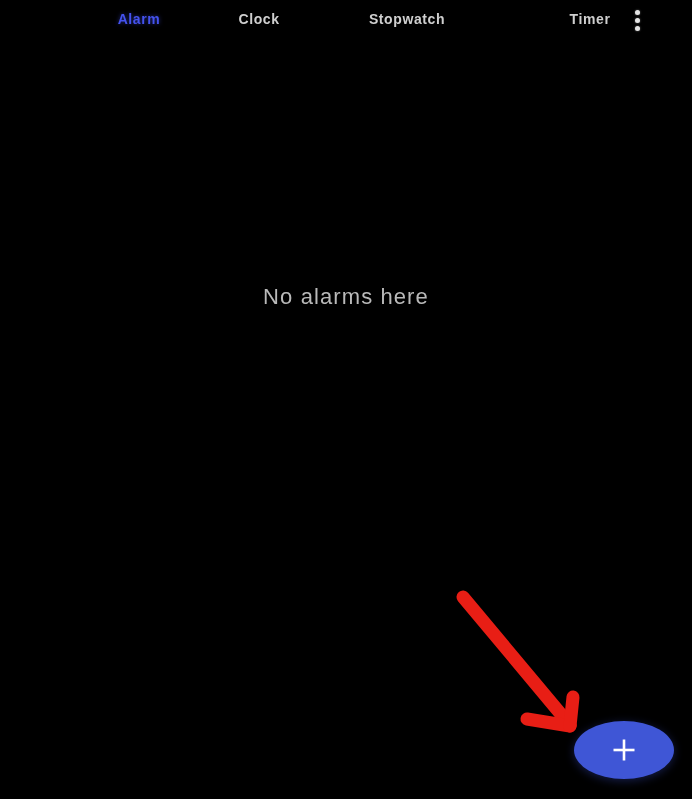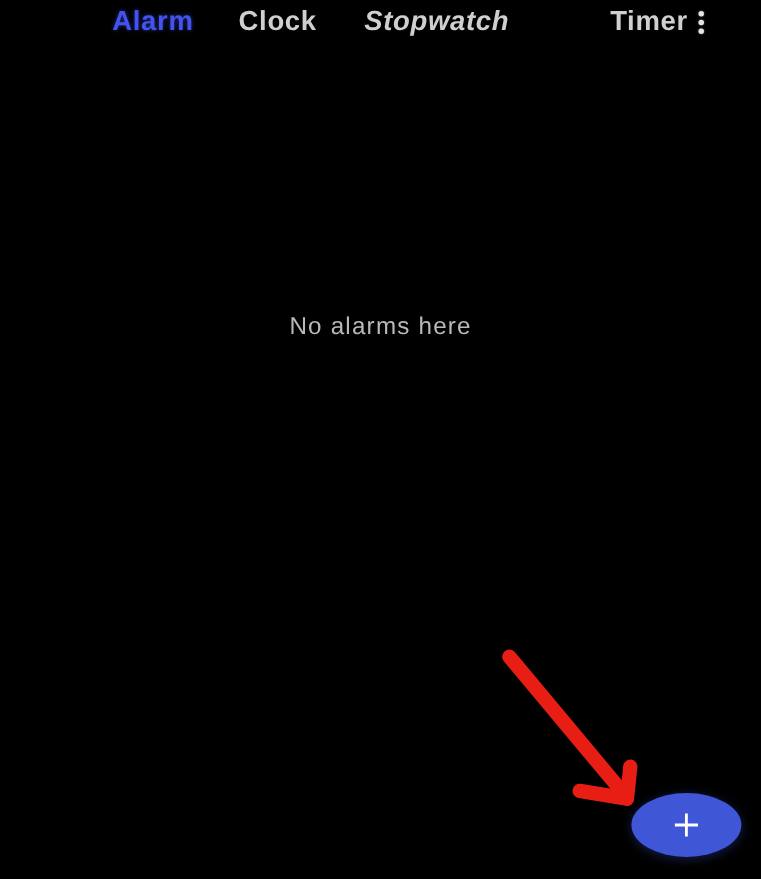--- a/index.html
+++ b/index.html
@@ -32,36 +32,36 @@
     height: 46px;
     background: #000000;
     display: block;
   }
 
   .tab {
     position: absolute;
     top: 6px;
     height: 26px;
     line-height: 26px;
-    font-size: 25px;
+    font-size: 14px;
     font-weight: bold;
     letter-spacing: 0.6px;
     white-space: nowrap;
     color: #cfcfcf;
     cursor: pointer;
     text-align: center;
   }
   .tab.active {
     color: #4452ee;
     text-shadow: 0 0 4px rgba(68,82,238,0.55);
   }
 
   #tab-alarm     { left: 96px;  width: 86px; }
-  #tab-clock     { left: 208px; width: 80px; text-align: right; }
-  #tab-stopwatch { left: 324px; width: 146px; font-style: italic; }
+  #tab-clock     { left: 219px; width: 80px; }
+  #tab-stopwatch { left: 334px; width: 146px; }
   #tab-timer     { left: 548px; width: 84px; }
 
   
   #overflow-menu {
     position: absolute;
     left: 626px;
     top: 4px;
     width: 24px;
     height: 32px;
     cursor: pointer;

